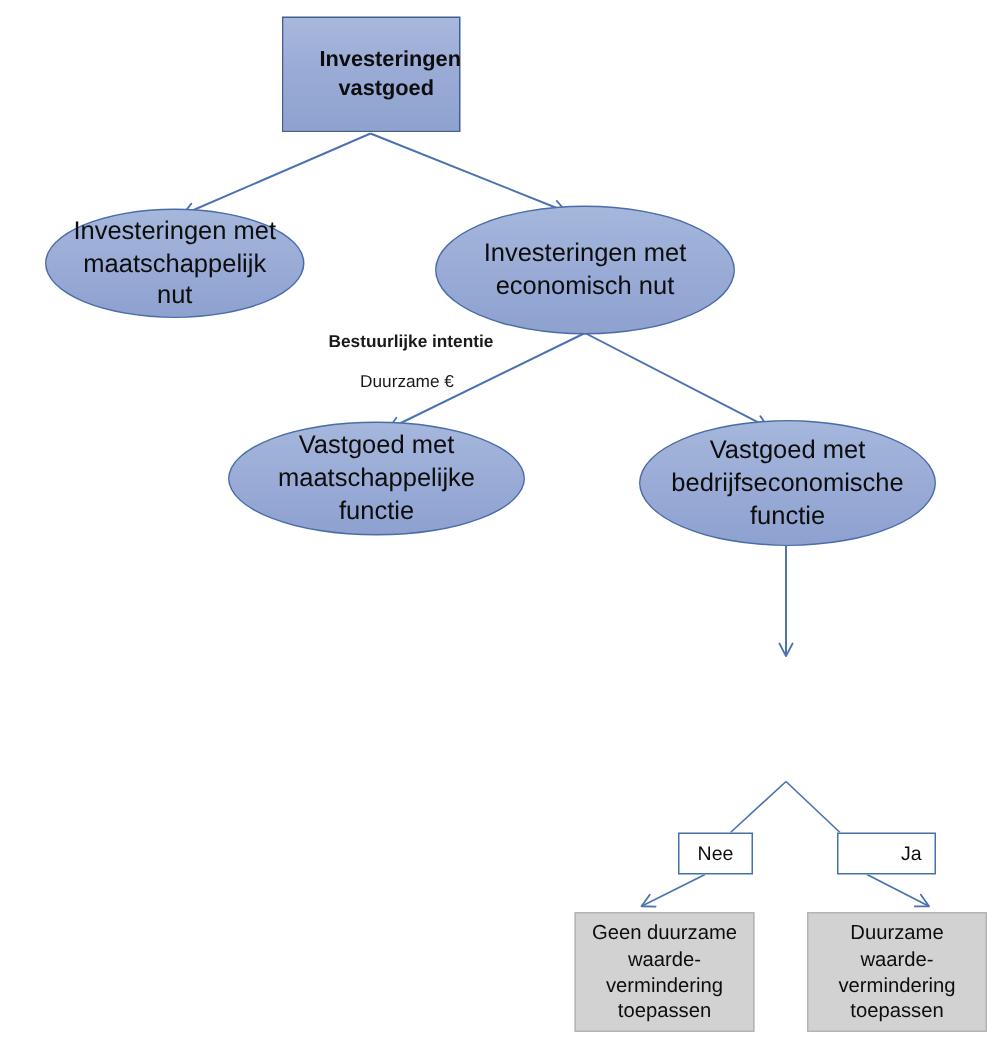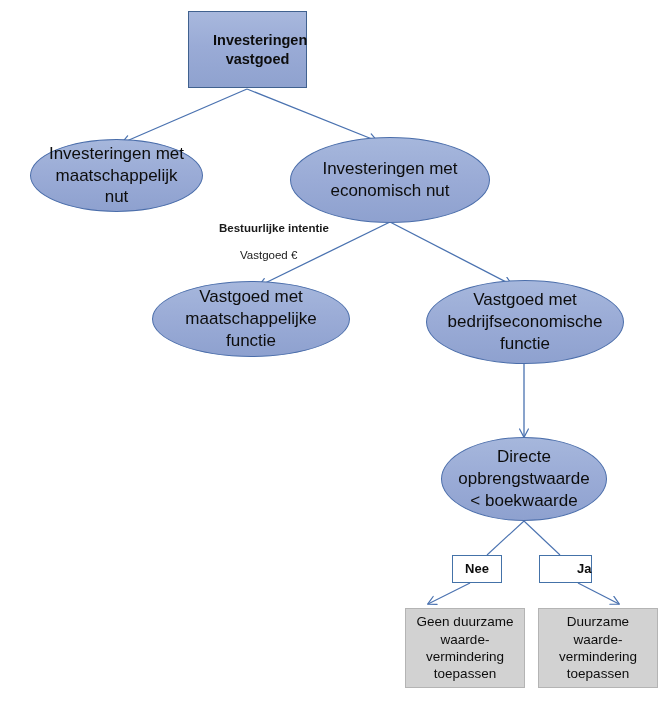--- a/index.html
+++ b/index.html
@@ -58,21 +58,20 @@
     border-radius: 50%;
     background: linear-gradient(to bottom, #a6b7dc 0%, #9aabd6 50%, #8ea1cf 100%);
     border: 1px solid #4a6daa;
     font-size: 17px;
   }
   
   .node-label-box {
     background: #ffffff;
     border: 1.4px solid #4472a8;
     font-size: 13px;
-    font-weight: bold;
   }
   
   .node-gray-box {
     background: #d2d2d2;
     border: 1px solid #b4b4b4;
     font-size: 13.5px;
   }
   
   .edge-note {
     position: absolute;
@@ -133,45 +132,40 @@
 maatschappelijke
 functie</span>
   </div>
 
   <div class="node node-ellipse" style="left:426px; top:280px; width:198px; height:84px;">
     <span class="node-text">Vastgoed met
 bedrijfseconomische
 functie</span>
   </div>
 
-  <div class="node node-ellipse" style="left:441px; top:437px; width:166px; height:84px;">
-    <span class="node-text">Directe
-opbrengstwaarde
-&lt; boekwaarde</span>
-  </div>
 
   <div class="node node-label-box" style="left:452px; top:555px; width:50px; height:28px;">
     <span class="node-text">Nee</span>
   </div>
 
-  <div class="node node-label-box" style="left:539px; top:555px; width:53px; height:28px;padding-left:33px;">
+  <div class="node node-label-box" style="left:558px; top:555px; width:66px; height:28px;padding-left:33px;">
     <span class="node-text">Ja</span>
   </div>
 
-  <div class="node node-gray-box" style="left:405px; top:608px; width:120px; height:80px;">
+  <div class="node node-gray-box" style="left:383px; top:608px; width:120px; height:80px;">
     <span class="node-text">Geen duurzame
 waarde-
 vermindering
 toepassen</span>
   </div>
 
   <div class="node node-gray-box" style="left:538px; top:608px; width:120px; height:80px;">
     <span class="node-text">Duurzame
 waarde-
 vermindering
 toepassen</span>
   </div>
 
   <div class="edge-note" style="left:219px; top:222px;font-weight:bold;">Bestuurlijke intentie</div>
 
-  <div class="edge-note" style="left:240px; top:249px;">Vastgoed €</div>
+  <div class="edge-note" style="left:240px; top:249px;">Duurzame €</div>
 
 </div>
 
 </body></html>

